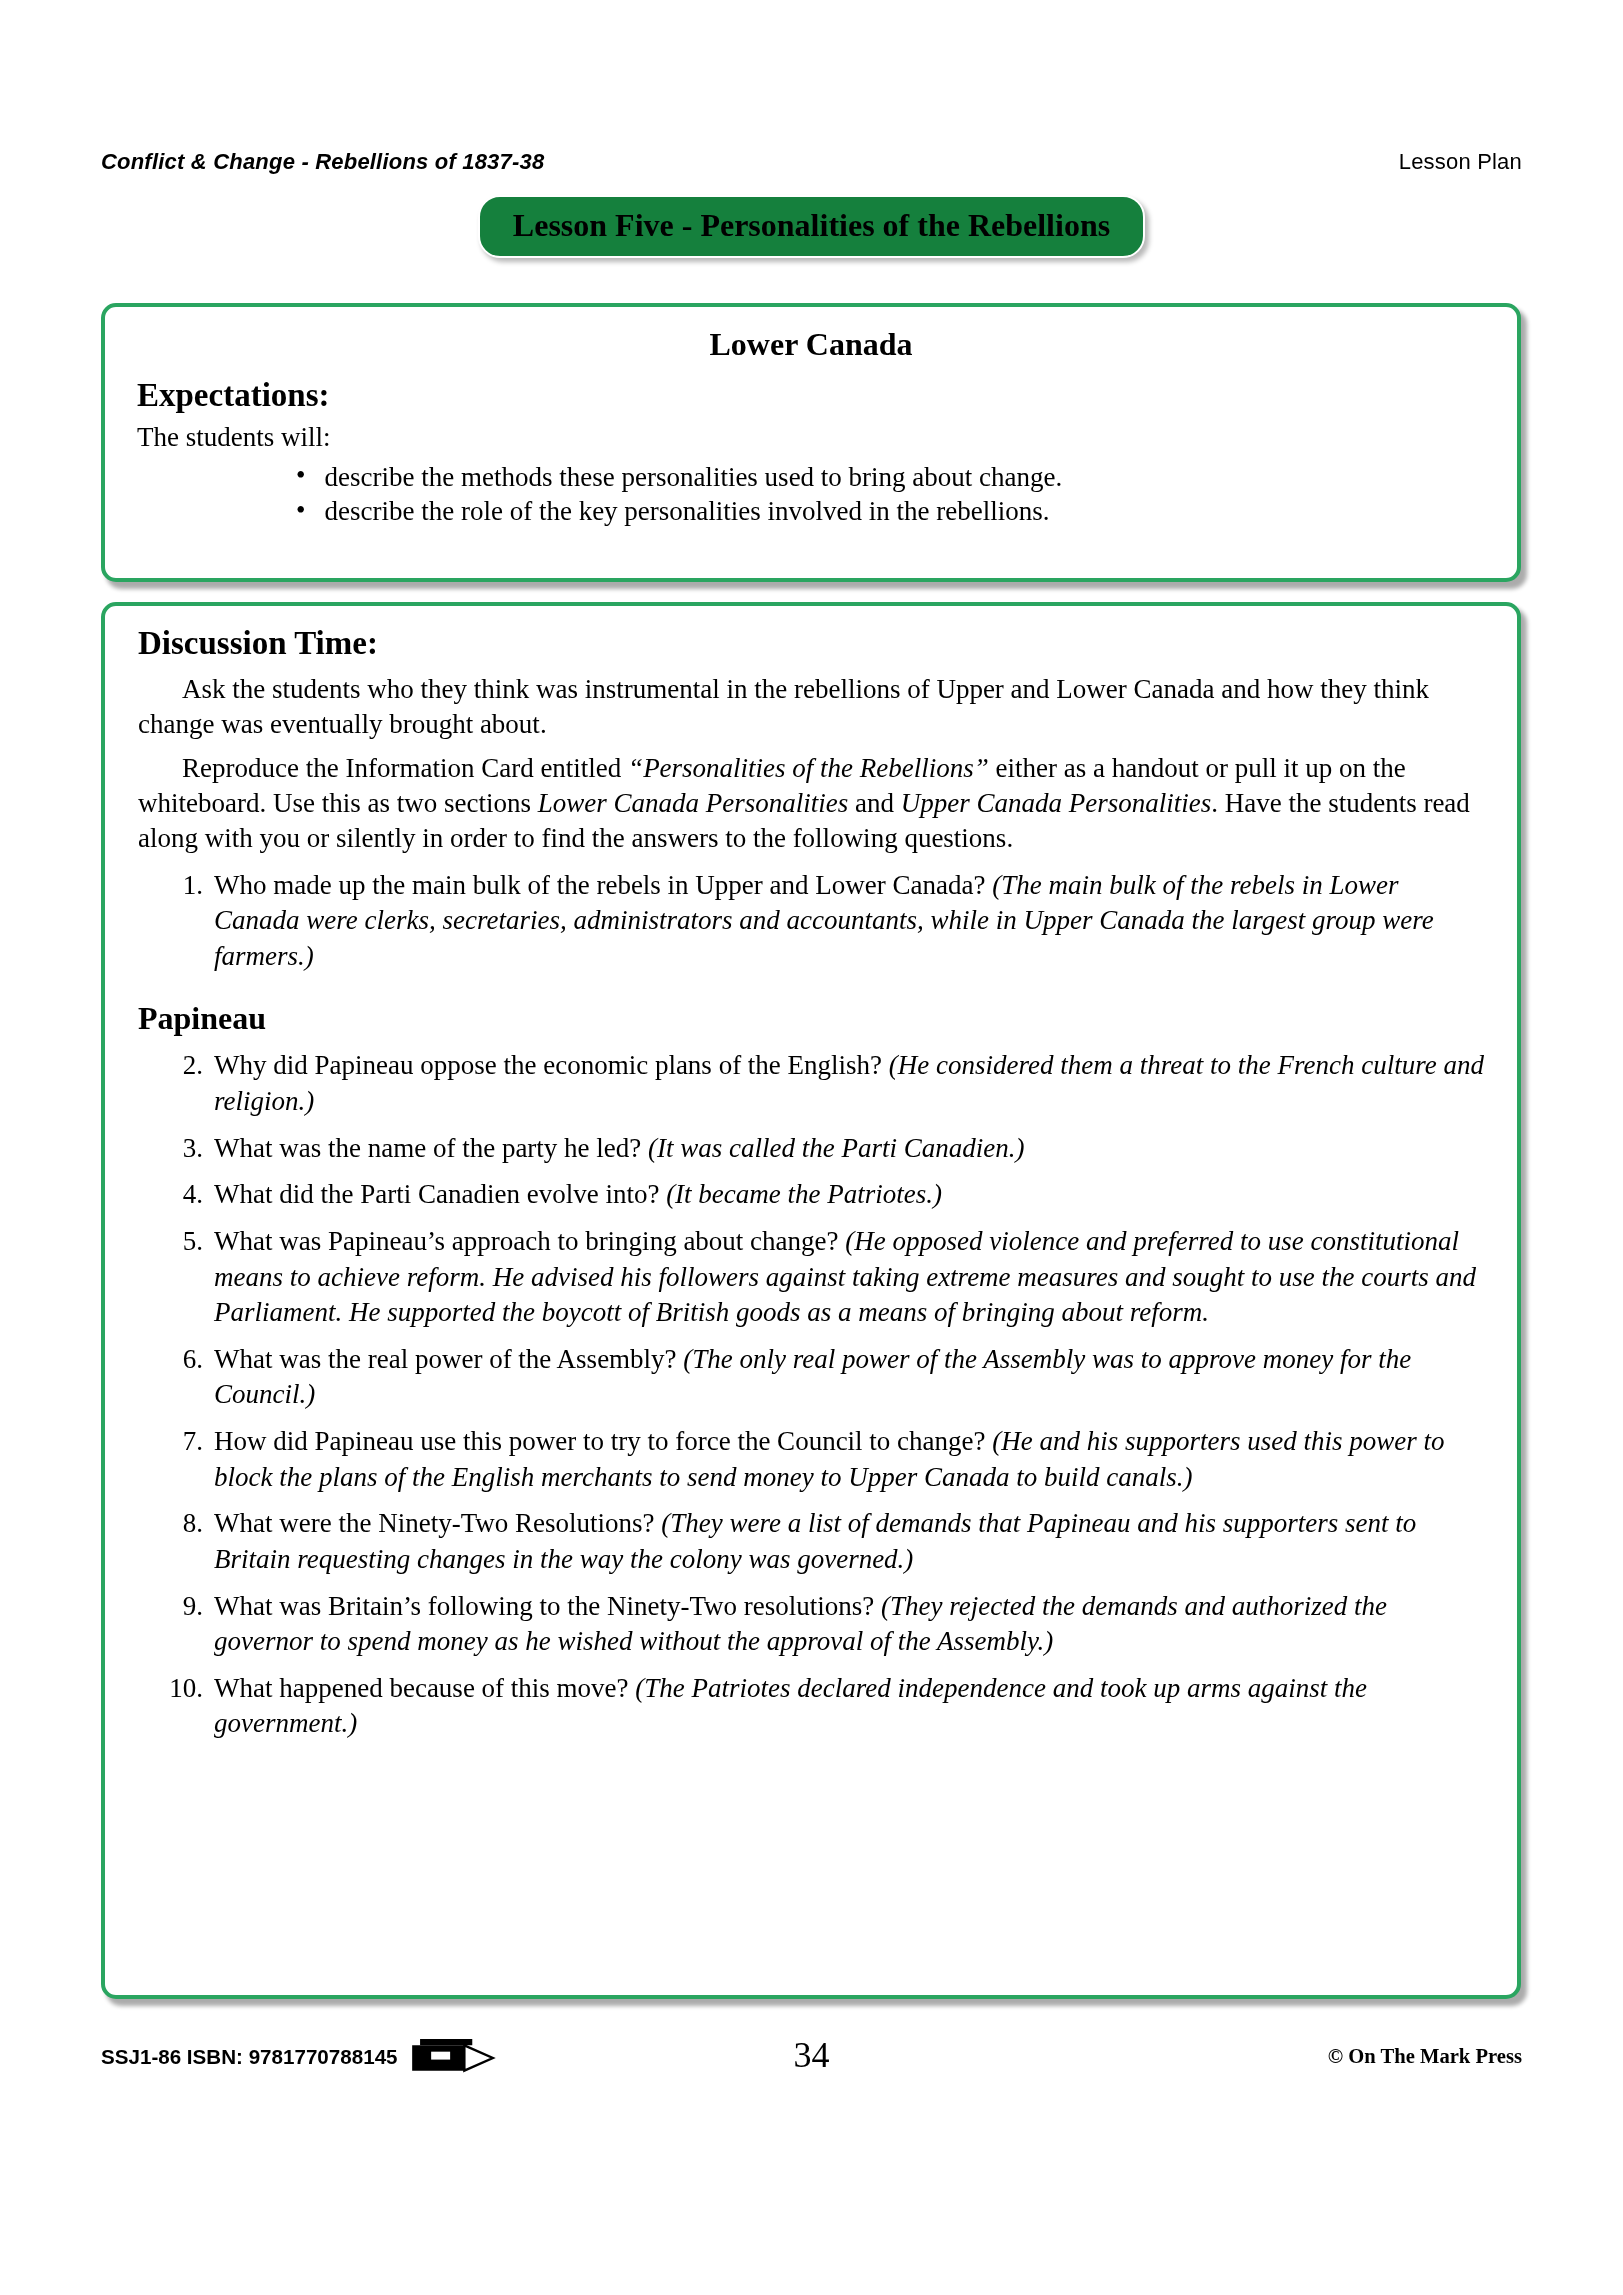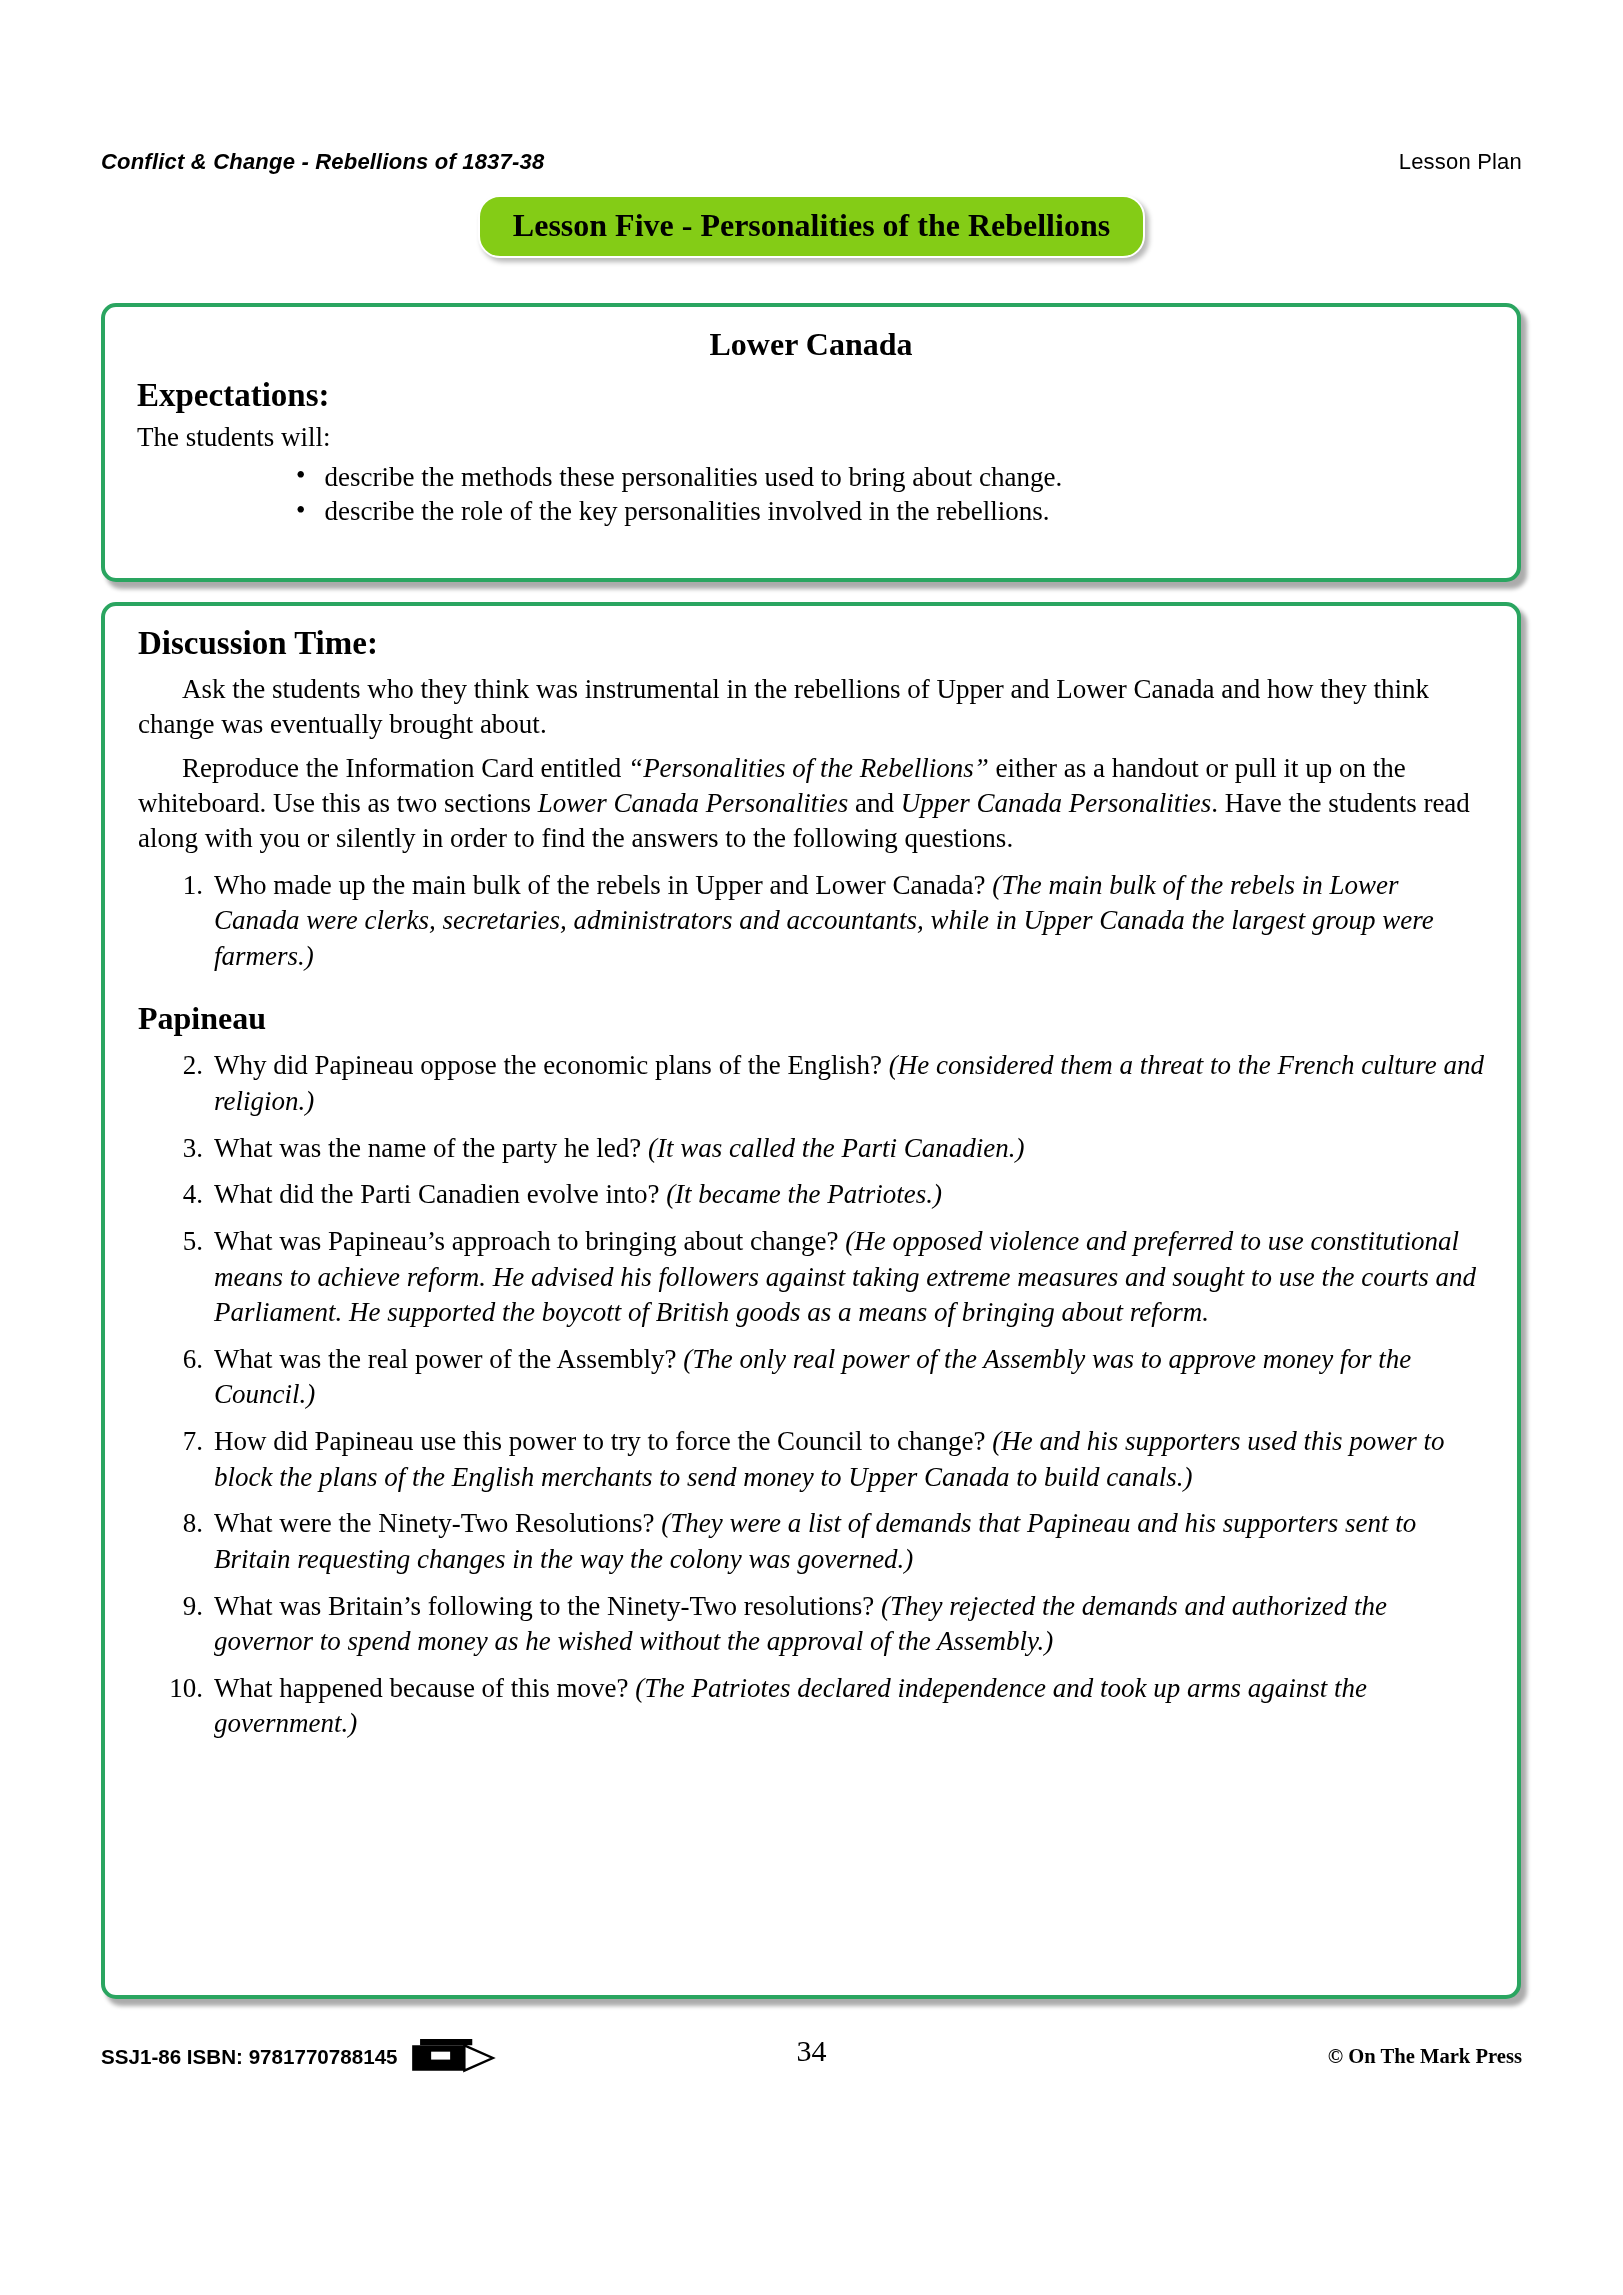--- a/index.html
+++ b/index.html
@@ -48,21 +48,21 @@
   
   .title-wrap {
     position: absolute;
     top: 195px;
     left: 0;
     width: 100%;
     display: flex;
     justify-content: center;
   }
   .title-pill {
-    background: #84cc16;
+    background: #15803d;
     border: 2.4px solid #ffffff;
     border-radius: 22px;
     box-shadow: 3.2px 4px 4.8px rgba(0,0,0,0.28);
     padding: 9.5px 33px 12.7px 33px;
     font-weight: bold;
     font-size: 32px;
     color: #000;
     white-space: nowrap;
   }
 
@@ -192,21 +192,21 @@
     top: -4.8px;
     width: 87px;
     height: 48px;
   }
   .footer-center {
     position: absolute;
     left: 0;
     right: 0;
     top: -4.8px;
     text-align: center;
-    font-size: 30px;
+    font-size: 36px;
   }
   .footer-right {
     position: absolute;
     right: 0;
     top: 6.3px;
     font-weight: bold;
     font-size: 20.6px;
   }
 </style>
 </head>

